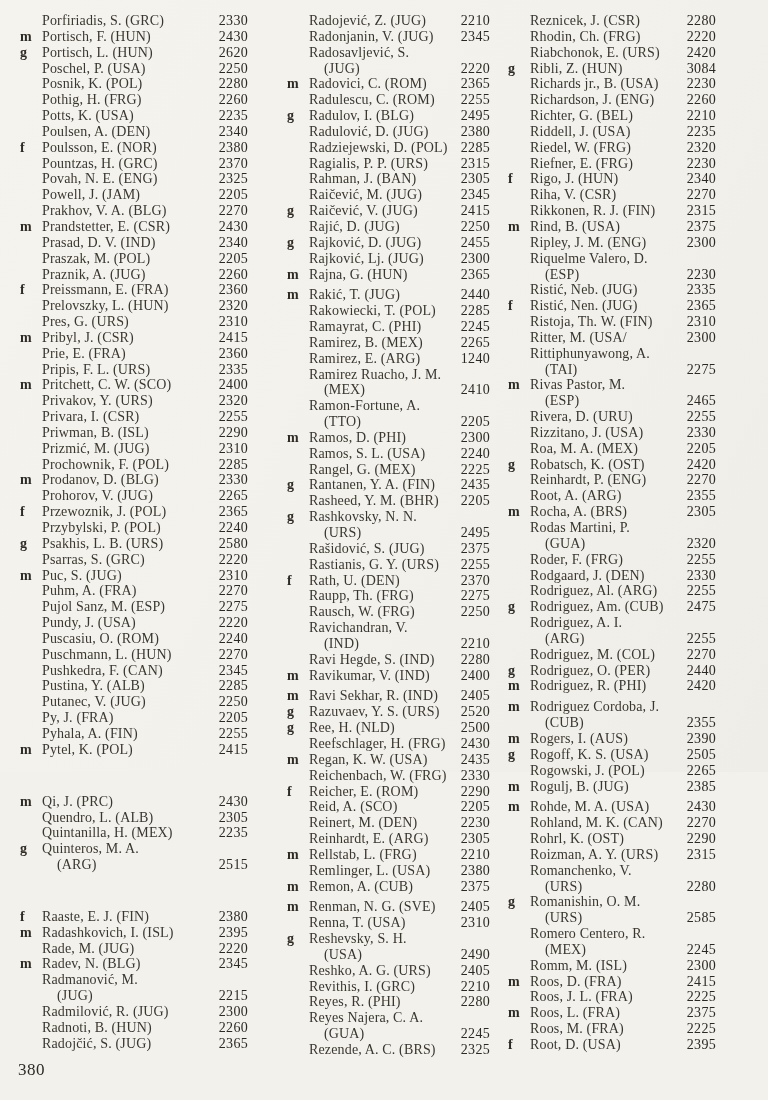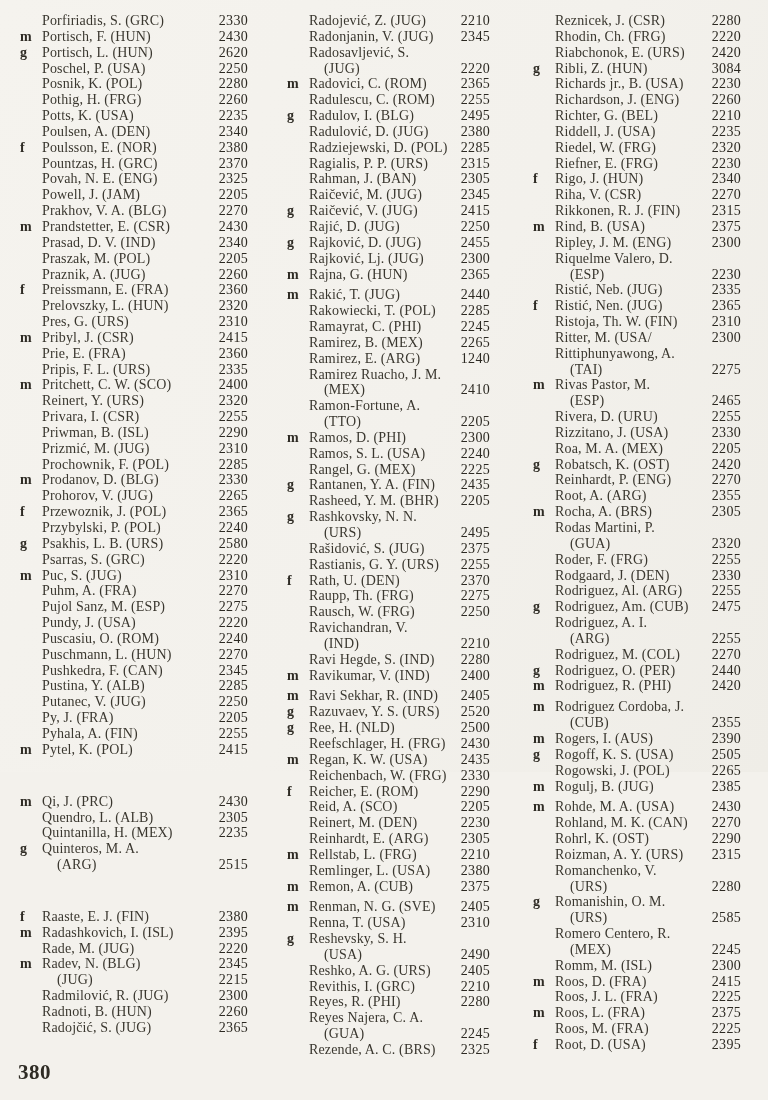--- a/index.html
+++ b/index.html
@@ -9,21 +9,21 @@
     font-family:"Liberation Serif","DejaVu Serif",serif;
     color:#36332c;
   }
   .page{
     position:relative;width:768px;height:772px;
     background:linear-gradient(115deg,#f5f3ee 0%,#f3f1ec 55%,#efede7 100%);
   }
   #cols{display:flex;padding:13px 0 0 20px}
   .col{display:flex;flex-direction:column}
   .col-0{width:228px;margin-right:39px}
-  .col-1{width:203px;margin-right:43px}
+  .col-1{width:203px;margin-right:18px}
   .col-2{width:208px}
   .row{
     display:flex;align-items:baseline;
     font-size:14px;line-height:15.85px;
     white-space:nowrap;
   }
   .t{
     flex:none;width:22px;font-weight:bold;color:#2e2b24;
   }
   .n{
@@ -32,21 +32,21 @@
   }
   .n.ind{padding-left:15px}
   .r{
     flex:none;min-width:37px;text-align:right;margin-left:3px;
     color:#2c2922;letter-spacing:0.3px;
   }
   .gap-sm{height:5px;flex:none}
   .gap-lg{height:36px;flex:none}
   .pageno{
     position:absolute;left:18px;top:1060px;
-    font-size:21px;font-weight:bold;color:#2e2b24;letter-spacing:0.5px;
+    font-size:17px;font-weight:normal;color:#2e2b24;letter-spacing:0.5px;
   }
 </style>
 </head>
 <body>
 
 <div class="page">
   <div id="cols">
       <div class="col col-0">
         <div class="row">
           <span class="t"></span>
@@ -163,21 +163,21 @@
           <span class="n">Pripis, F. L. (URS)</span>
           <span class="r">2335</span>
         </div>
         <div class="row">
           <span class="t">m</span>
           <span class="n">Pritchett, C. W. (SCO)</span>
           <span class="r">2400</span>
         </div>
         <div class="row">
           <span class="t"></span>
-          <span class="n">Reinert, Y. (URS)</span>
+          <span class="n">Privakov, Y. (URS)</span>
           <span class="r">2320</span>
         </div>
         <div class="row">
           <span class="t"></span>
           <span class="n">Privara, I. (CSR)</span>
           <span class="r">2255</span>
         </div>
         <div class="row">
           <span class="t"></span>
           <span class="n">Priwman, B. (ISL)</span>
@@ -321,20 +321,24 @@
         </div>
         <div class="row">
           <span class="t"></span>
           <span class="n">Rade, M. (JUG)</span>
           <span class="r">2220</span>
         </div>
         <div class="row">
           <span class="t">m</span>
           <span class="n">Radev, N. (BLG)</span>
           <span class="r">2345</span>
+        </div>
+        <div class="row">
+          <span class="t"></span>
+          <span class="n">Radmanović, M.</span>
         </div>
         <div class="row">
           <span class="t"></span>
           <span class="n ind">(JUG)</span>
           <span class="r">2215</span>
         </div>
         <div class="row">
           <span class="t"></span>
           <span class="n">Radmilović, R. (JUG)</span>
           <span class="r">2300</span>

